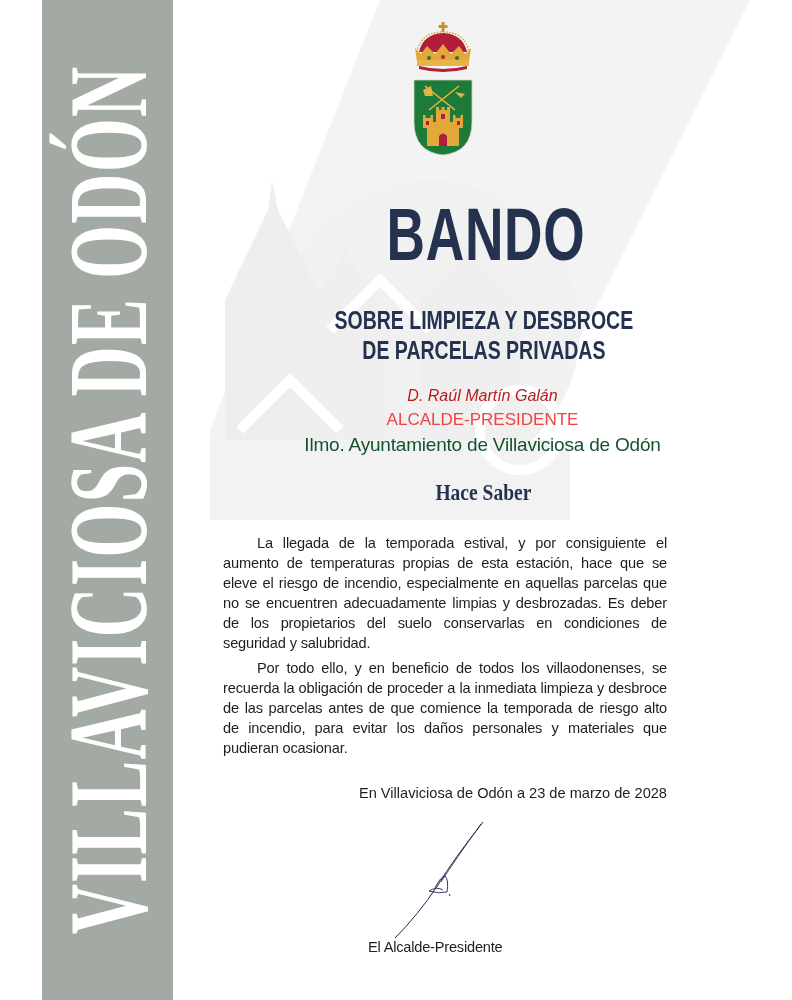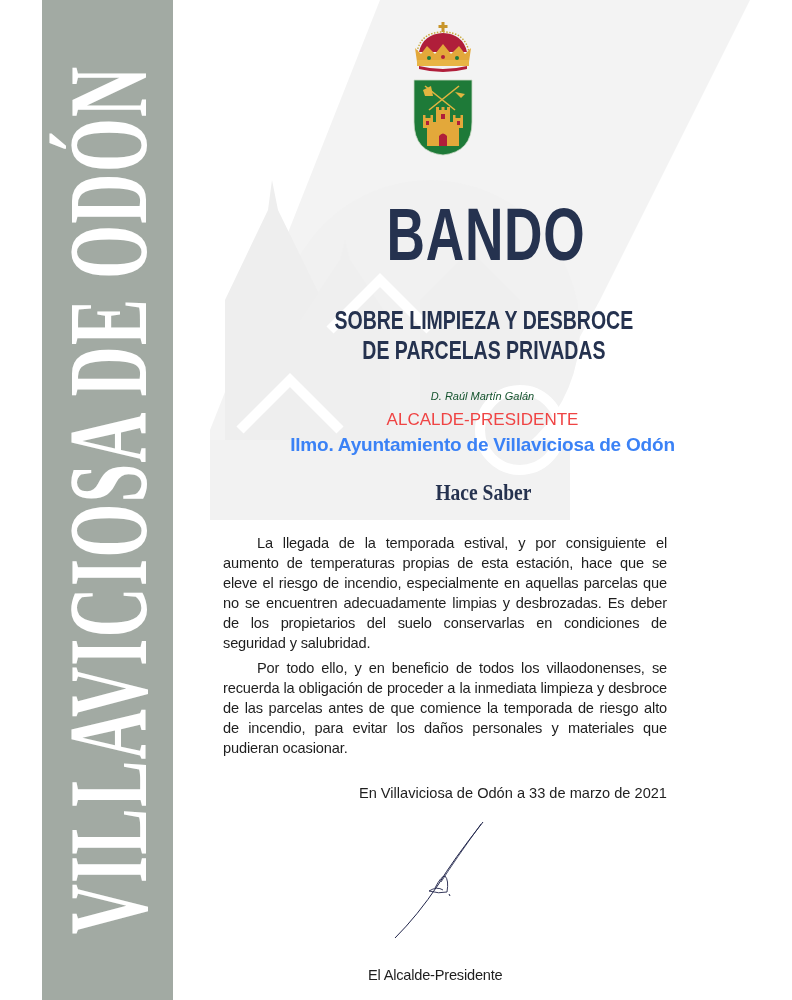--- a/index.html
+++ b/index.html
@@ -36,29 +36,29 @@
       transform: scaleX(0.72); transform-origin: 52% 50%;
       line-height: 1;
     }
     .subtitle {
       position: absolute; left: 0; width: 100%; top: 305px; text-align: center;
       font-weight: bold; font-size: 25px; color: #25324f; line-height: 30px;
       transform: scaleX(0.78); transform-origin: 51% 50%;
     }
     .mayor-name {
       position: absolute; left: 0; width: 100%; top: 386px; text-align: center;
-      font-style: italic; font-size: 11px; color: #14532d; line-height: 20px;
+      font-style: italic; font-size: 16px; color: #b91c1c; line-height: 20px;
     }
     .mayor-title {
       position: absolute; left: 0; width: 100%; top: 410px; text-align: center;
       font-size: 17px; color: #ef4444; line-height: 20px;
     }
     .council {
       position: absolute; left: 0; width: 100%; top: 434px; text-align: center;
-      font-size: 19px; color: #3b82f6; line-height: 22px; letter-spacing: -0.2px; font-weight: bold;
+      font-size: 19px; color: #14532d; line-height: 22px; letter-spacing: -0.2px;
     }
     .hace-saber {
       position: absolute; left: 0; width: 100%; top: 480px; text-align: center;
       font-family: "Liberation Serif", serif; font-weight: bold; font-size: 23px; color: #25324f;
       transform: scaleX(0.85); transform-origin: 51% 50%;
     }
 
     .body-text {
       position: absolute; left: 50px; width: 444px;
       font-size: 14.6px; line-height: 20px; color: #1e1e1e; text-align: justify;
@@ -66,21 +66,21 @@
     }
     .body-text p { text-indent: 34px; }
     .para1 { top: 533px; }
     .para2 { top: 658px; }
 
     .date-line {
       position: absolute; right: 125px; top: 785px; font-size: 14.6px; color: #1e1e1e;
     }
     .signature { position: absolute; left: 220px; top: 820px; width: 100px; height: 120px; }
     .signer {
-      position: absolute; left: 195px; top: 939px; font-size: 14.6px; color: #1e1e1e; letter-spacing: -0.2px; margin-top: 28px;
+      position: absolute; left: 195px; top: 939px; font-size: 14.6px; color: #1e1e1e; letter-spacing: -0.2px;
     }
   </style>
 </head>
 <body>
 
 <svg class="watermark" viewBox="0 0 792 1000" xmlns="http://www.w3.org/2000/svg">
 
   <polygon points="380,0 750,0 600,300 480,520 210,520 210,430" fill="#f3f3f3"></polygon>
 
   <circle cx="430" cy="330" r="150" fill="#f1f1f1"></circle>
@@ -154,21 +154,21 @@
 
   <div class="hace-saber">Hace Saber</div>
 
   <div class="body-text para2">
     <p>Por todo ello, y en beneficio de todos los villaodonenses, se recuerda la obligación de proceder a la inmediata limpieza y desbroce de las parcelas antes de que comience la temporada de riesgo alto de incendio, para evitar los daños personales y materiales que pudieran ocasionar.</p>
   </div>
   <div class="body-text para1">
     <p>La llegada de la temporada estival, y por consiguiente el aumento de temperaturas propias de esta estación, hace que se eleve el riesgo de incendio, especialmente en aquellas parcelas que no se encuentren adecuadamente limpias y desbrozadas. Es deber de los propietarios del suelo conservarlas en condiciones de seguridad y salubridad.</p>
   </div>
 
-  <div class="date-line">En Villaviciosa de Odón a 33 de marzo de 2021</div>
+  <div class="date-line">En Villaviciosa de Odón a 23 de marzo de 2028</div>
 
   <svg class="signature" viewBox="0 0 100 120" xmlns="http://www.w3.org/2000/svg">
     <path d="M90 2 Q60 40 45 65 Q25 95 2 118" fill="none" stroke="#20244a" stroke-width="1"></path>
     <path d="M88 4 Q62 40 48 62" fill="none" stroke="#20244a" stroke-width="0.8"></path>
     <path d="M42 68 Q48 56 52 56 Q56 60 54 72 Q46 74 36 71 Q44 66 50 70" fill="none" stroke="#20244a" stroke-width="0.9"></path>
     <path d="M56 74 L57 76" stroke="#20244a" stroke-width="1"></path>
   </svg>
 
   <div class="signer">El Alcalde-Presidente</div>
 </div>

